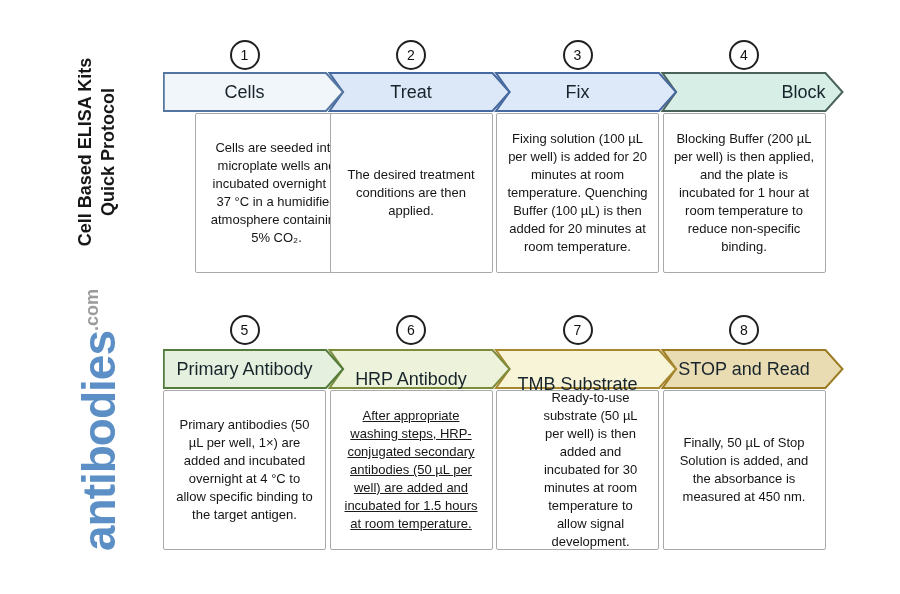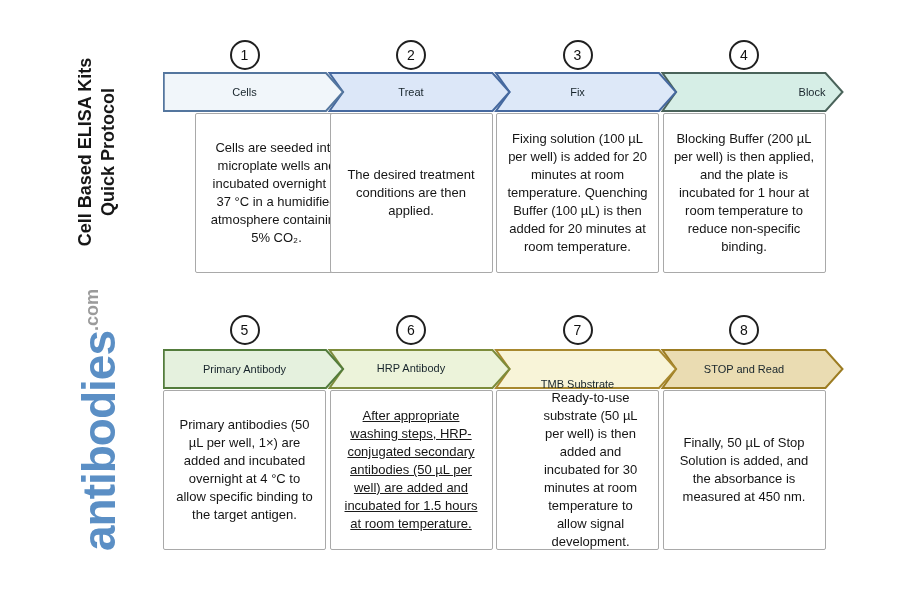--- a/index.html
+++ b/index.html
@@ -25,21 +25,21 @@
   .circle{
     position:absolute;width:30px;height:30px;border:2px solid #202020;border-radius:50%;
     background:#ffffff;box-sizing:border-box;
     display:flex;align-items:center;justify-content:center;
     font-size:14px;color:#111111;
   }
   
   .arrow-row{position:absolute;left:163px;width:682px;height:40px;}
   .arrow-label{
     position:absolute;width:163px;height:40px;line-height:40px;text-align:center;
-    font-size:11px;color:#17242b;
+    font-size:18px;color:#17242b;
   }
   
   .desc-box{
     position:absolute;width:163px;height:160px;box-sizing:border-box;
     background:#ffffff;border:1.5px solid #a9a9a9;border-radius:2px;
     display:flex;align-items:center;justify-content:center;
     padding:8px 10px;
   }
   .desc-text{
     font-size:13px;line-height:1.38;text-align:center;color:#151515;
@@ -111,21 +111,21 @@
     </div>
 
   <svg class="arrow-row" style="top:349px;" viewBox="0 0 682 40">
     <polygon points="499.5,1 662.5,1 679.5,20 662.5,39 499.5,39 513,20" stroke-width="2" fill="#eadcb2" stroke="#9c7c22"></polygon>
     <polygon points="333,1 496,1 513,20 496,39 333,39 346.5,20" stroke-width="2" fill="#f8f4d8" stroke="#a8882e"></polygon>
     <polygon points="166.5,1 329.5,1 346.5,20 329.5,39 166.5,39 180,20" stroke-width="2" fill="#ecf3da" stroke="#7d8c3b"></polygon>
     <polygon points="0.75,1 163,1 180,20 163,39 0.75,39" stroke-width="2" fill="#e5f1de" stroke="#537c3c"></polygon>
   </svg>
 
   <div class="arrow-label" style="left:163px;top:349px;">Primary Antibody</div>
-  <div class="arrow-label" style="left:329.5px;top:348px;">HRP Antibody</div>
+  <div class="arrow-label" style="left:329.5px;top:359px;">HRP Antibody</div>
   <div class="arrow-label" style="left:496px;top:364px;">TMB Substrate</div>
   <div class="arrow-label" style="left:662.5px;top:349px;">STOP and Read</div>
 
   <div class="desc-box" style="left:163px;top:390px;">
     <div class="desc-text">Primary antibodies (50 µL per well, 1×) are added and incubated overnight at 4 °C to allow specific binding to the target antigen.</div>
     </div>
   <div class="desc-box" style="left:329.5px;top:390px;text-decoration:underline;">
     <div class="desc-text">After appropriate washing steps, HRP-conjugated secondary antibodies (50 µL per well) are added and incubated for 1.5 hours at room temperature.</div>
     </div>
   <div class="desc-box" style="left:496px;top:390px;padding-left:36px;">

